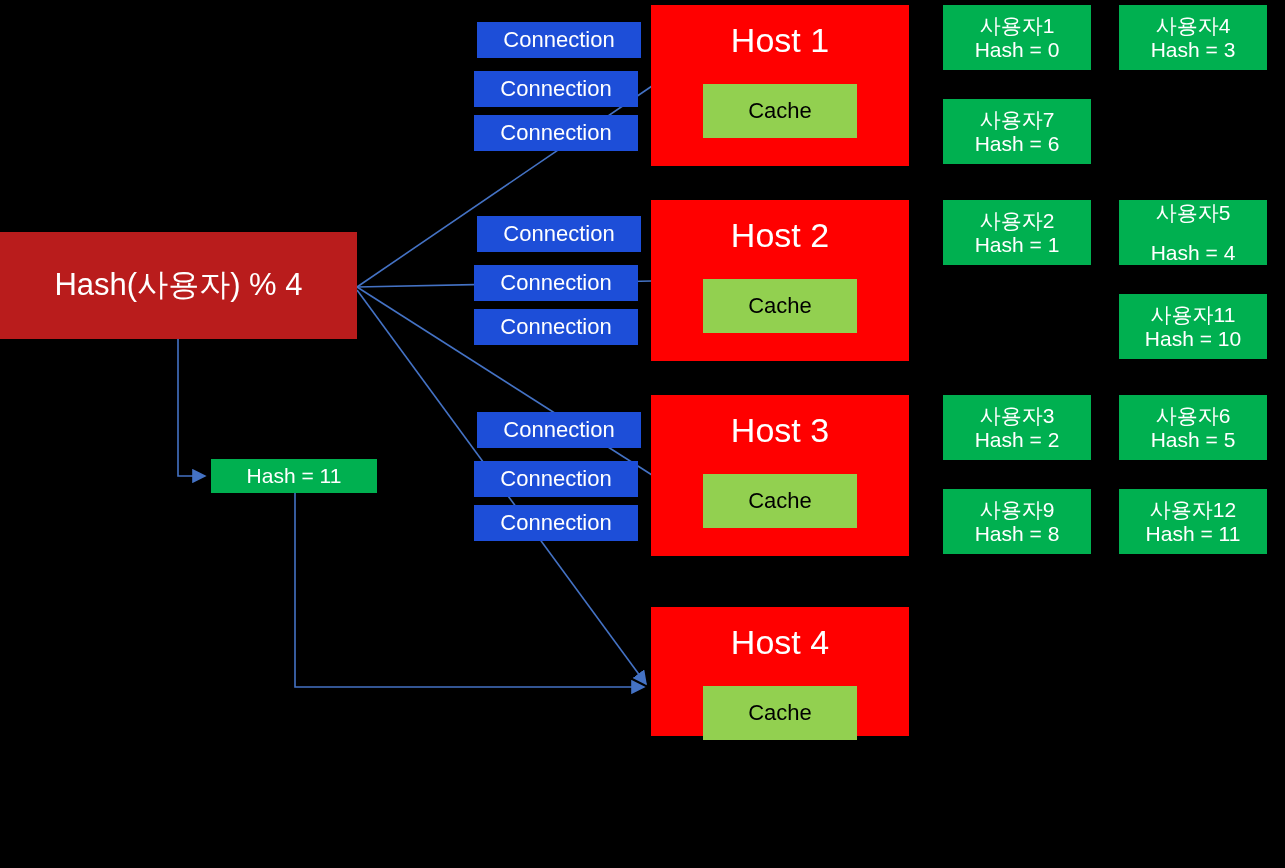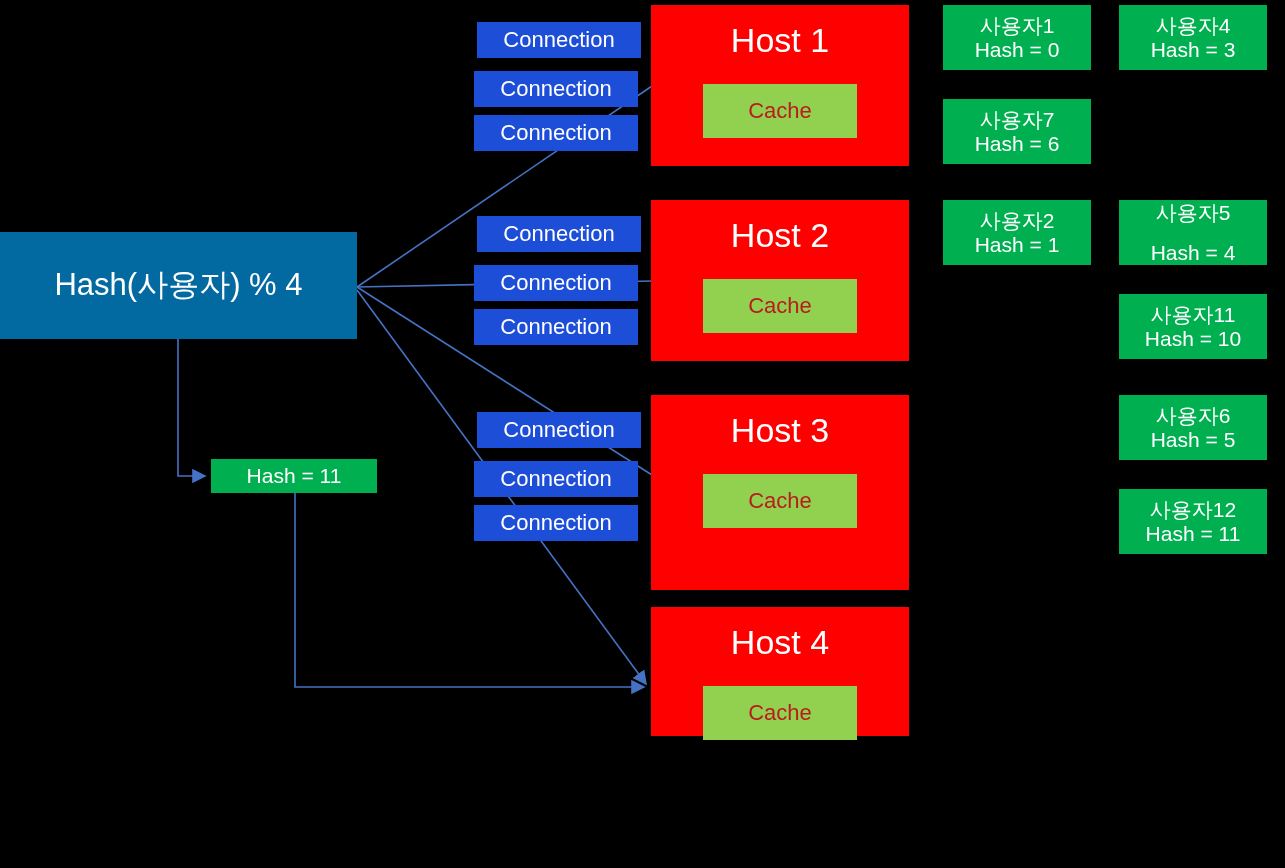--- a/index.html
+++ b/index.html
@@ -28,21 +28,21 @@
     text-align: center;
     line-height: 1.12;
     white-space: nowrap;
   }
   
   .hash-router {
     left: 0px;
     top: 232px;
     width: 357px;
     height: 107px;
-    background: #0369a1;
+    background: #b91c1c;
     font-size: 31px;
     justify-content: center;
   }
   
   .hash-eleven {
     left: 211px;
     top: 459px;
     width: 166px;
     height: 34px;
     background: #00B050;
@@ -70,21 +70,21 @@
     font-size: 34px;
     color: #ffffff;
     text-align: center;
   }
   .cache {
     position: absolute;
     left: 52px;
     width: 154px;
     height: 54px;
     background: #92D050;
-    color: #b91c1c;
+    color: #000000;
     font-size: 22px;
     display: flex;
     align-items: center;
     justify-content: center;
     text-align: center;
   }
   
   .user-card {
     background: #00B050;
     width: 148px;
@@ -167,21 +167,21 @@
   <div class="box host" style="left:651px; top:5px;   height:161px;">
     <div class="host-title">Host 1</div>
     <div class="cache" style="top:79px;">Cache</div>
   </div>
 
   <div class="box host" style="left:651px; top:200px; height:161px;">
     <div class="host-title">Host 2</div>
     <div class="cache" style="top:79px;">Cache</div>
   </div>
 
-  <div class="box host" style="left:651px; top:395px; height:195px;">
+  <div class="box host" style="left:651px; top:395px; height:161px;">
     <div class="host-title">Host 3</div>
     <div class="cache" style="top:79px;">Cache</div>
   </div>
 
   <div class="box host" style="left:651px; top:607px; height:129px;text-decoration:underline;">
     <div class="host-title">Host 4</div>
     <div class="cache" style="top:79px;">Cache</div>
   </div>
 
   <div class="box user-card" style="left:943px;  top:5px;">
@@ -205,23 +205,31 @@
   <div class="box user-card" style="left:1119px; top:200px;gap:16px;">
     <span class="ln">사용자5</span>
     <span class="ln">Hash = 4</span>
   </div>
 
   <div class="box user-card" style="left:1119px; top:294px;">
     <span class="ln">사용자11</span>
     <span class="ln">Hash = 10</span>
   </div>
 
+  <div class="box user-card" style="left:943px;  top:395px;">
+    <span class="ln">사용자3</span>
+    <span class="ln">Hash = 2</span>
+  </div>
   <div class="box user-card" style="left:1119px; top:395px;">
     <span class="ln">사용자6</span>
     <span class="ln">Hash = 5</span>
   </div>
 
+  <div class="box user-card" style="left:943px;  top:489px;">
+    <span class="ln">사용자9</span>
+    <span class="ln">Hash = 8</span>
+  </div>
   <div class="box user-card" style="left:1119px; top:489px;">
     <span class="ln">사용자12</span>
     <span class="ln">Hash = 11</span>
   </div>
 
 </div>
 
 </body></html>

